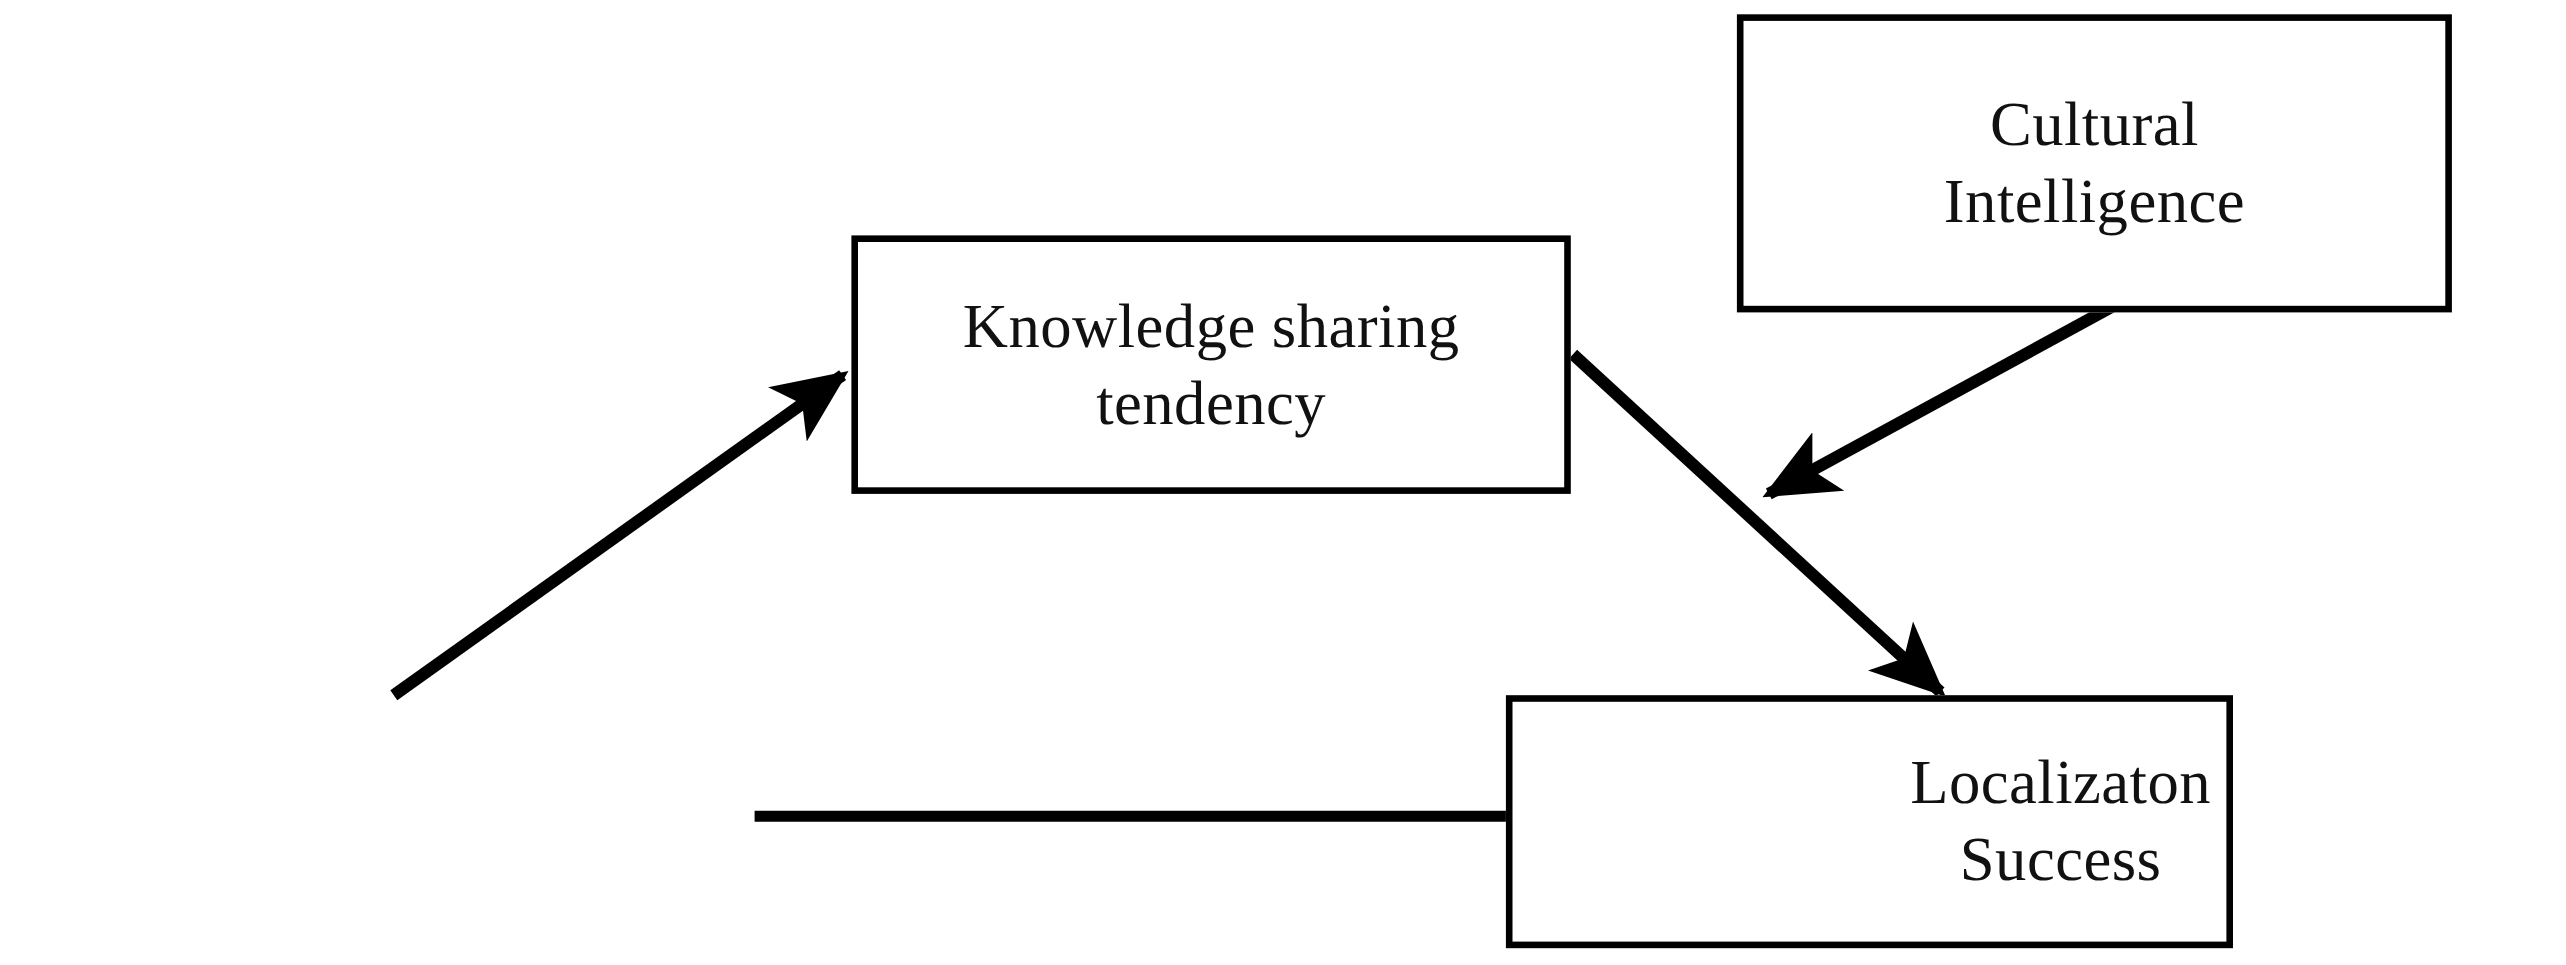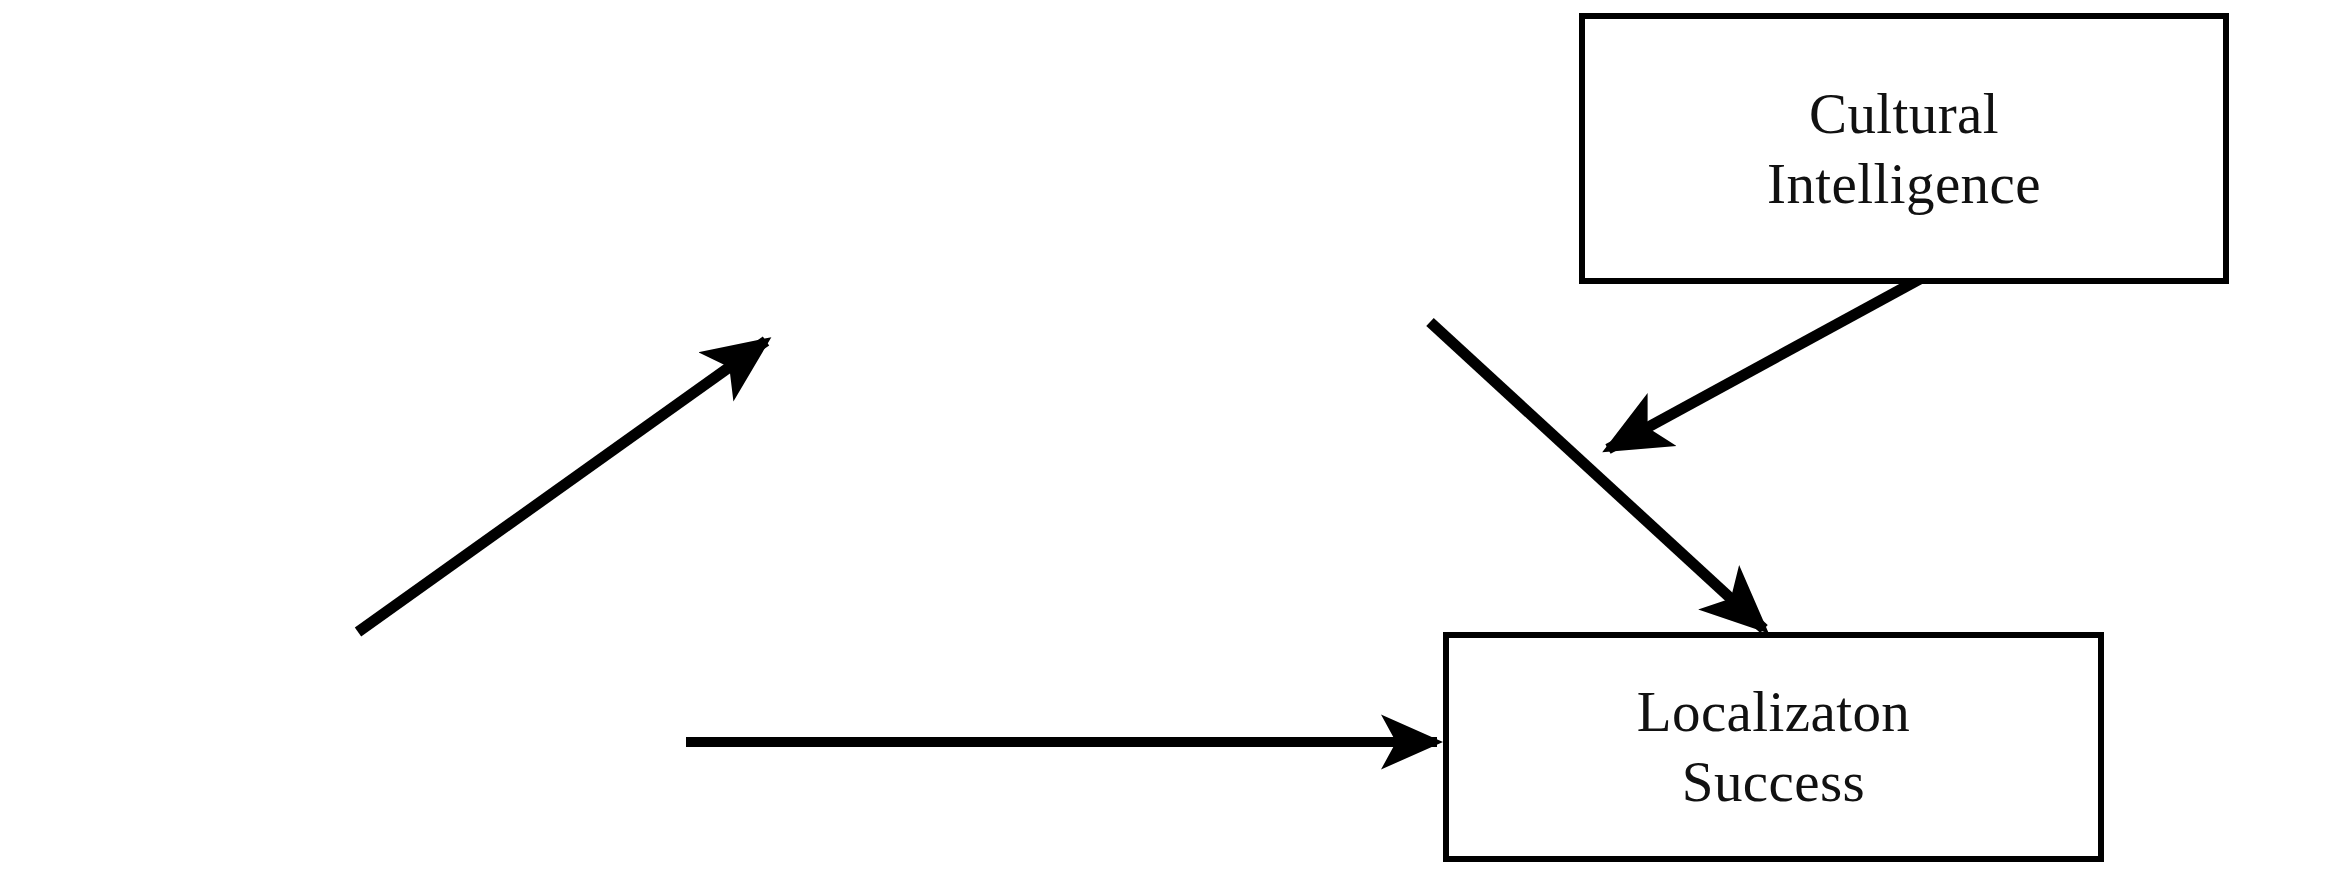--- a/index.html
+++ b/index.html
@@ -59,24 +59,25 @@
     width: 654px;
     height: 235px;
   }
   #node-ethnocentrism {
     left: 31px;
     top: 635px;
     width: 653px;
     height: 219px;
   }
   #node-localization-success {
-    left: 1443px;
+    left: 1369px;
     top: 632px;
     width: 661px;
     height: 230px;
+    justify-content: flex-end;
   }
 </style>
 </head>
 <body>
 
 <div id="diagram-root">
 
   <svg id="edge-layer" viewBox="0 0 2333 877">
     <defs>
       <marker id="arrow-head" markerWidth="7" markerHeight="7" refX="5.6" refY="3" orient="auto" markerUnits="strokeWidth">
@@ -91,20 +92,24 @@
     <line x1="1986" y1="243" x2="1608" y2="449" stroke="#000000" stroke-width="11" marker-end="url(#arrow-head)"></line>
 
     <line x1="686" y1="742" x2="1437" y2="742" stroke="#000000" stroke-width="10" marker-end="url(#arrow-head)"></line>
   </svg>
 
   <div class="node" id="node-cultural-intelligence">
     <span class="node-label">Cultural
 Intelligence</span>
   </div>
 
+  <div class="node" id="node-knowledge-sharing">
+    <span class="node-label">Knowledge sharing
+tendency</span>
+  </div>
 
 
   <div class="node" id="node-localization-success">
     <span class="node-label">Localizaton
 Success</span>
   </div>
 
 </div>
 
 </body></html>

